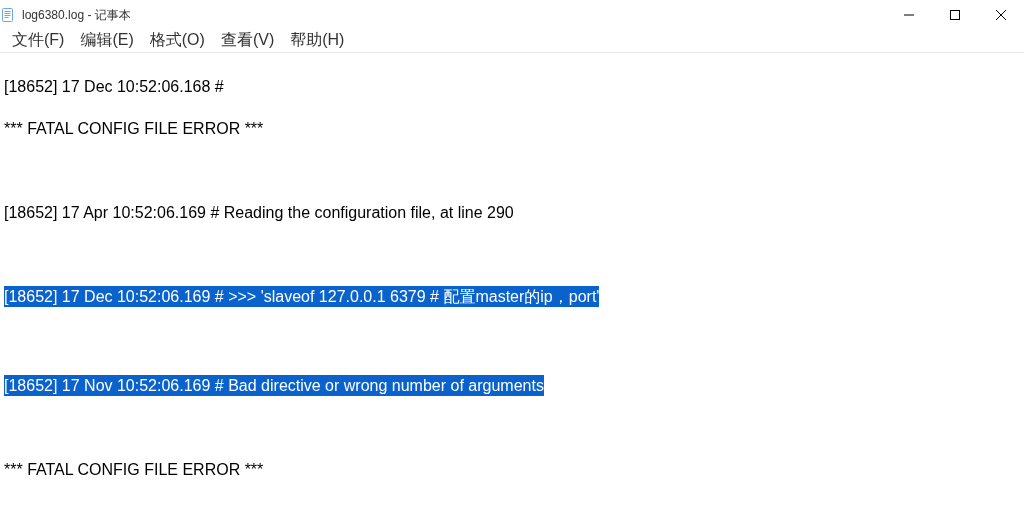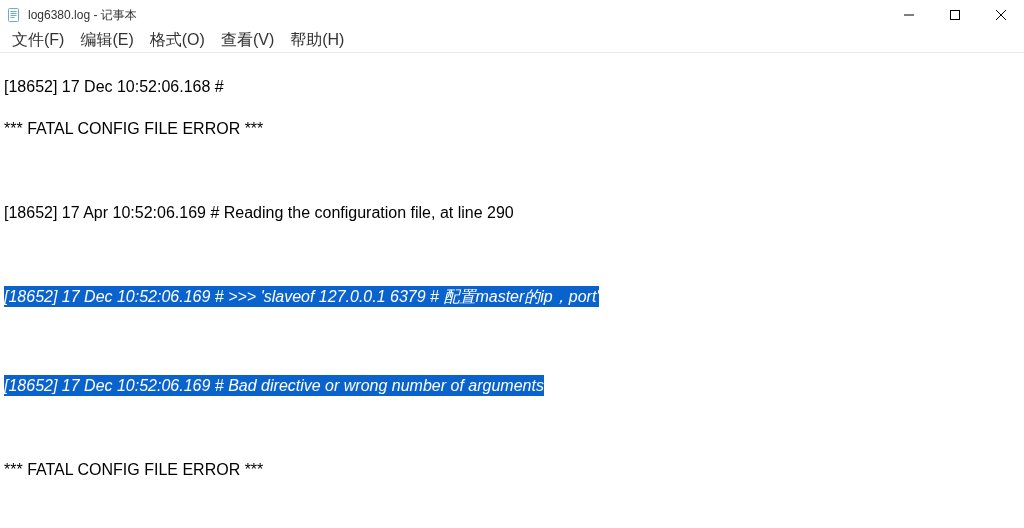--- a/index.html
+++ b/index.html
@@ -12,21 +12,20 @@
     overflow: hidden;
   }
   .titlebar {
     display: flex;
     align-items: center;
     height: 30px;
     background: #ffffff;
     border-bottom: 0px solid #e5e5e5;
     font-size: 12px;
     color: #333;
-    padding-left: 6px;
     position: relative;
   }
   .titlebar .doc-icon {
     width: 16px;
     height: 16px;
     margin-right: 6px;
     display: inline-block;
   }
   .titlebar .title-text {
     white-space: nowrap;
@@ -67,21 +66,20 @@
     color: #000;
     font-family: "Microsoft YaHei", "Segoe UI", sans-serif;
     white-space: pre;
   }
   .content .line {
     display: block;
     min-height: 21px;
   }
   .content .line.selected {
     display: inline-block;
-    font-style: italic;
   }
   .selected {
     background: #0a62cc;
     color: #fff;
   }
 </style>
 </head>
 <body>
 
 <div class="titlebar">
@@ -124,21 +122,21 @@
 </div>
 
 <div class="content">
 <span class="line">[18652] 17 Dec 10:52:06.168 #</span>
 <span class="line">*** FATAL CONFIG FILE ERROR ***</span>
 <span class="line"></span>
 <span class="line">[18652] 17 Apr 10:52:06.169 # Reading the configuration file, at line 290</span>
 <span class="line"></span>
 <div><span class="line selected">[18652] 17 Dec 10:52:06.169 # &gt;&gt;&gt; 'slaveof 127.0.0.1 6379 # 配置master的ip，port'</span></div>
 <div><span class="line selected"></span></div>
-<div><span class="line selected">[18652] 17 Dec 10:52:06.169 # Bad directive or wrong number of arguments</span></div>
+<div><span class="line selected">[18652] 17 Nov 10:52:06.169 # Bad directive or wrong number of arguments</span></div>
 <span class="line"></span>
 <span class="line">*** FATAL CONFIG FILE ERROR ***</span>
 
 
 
 
 
 
 
 

